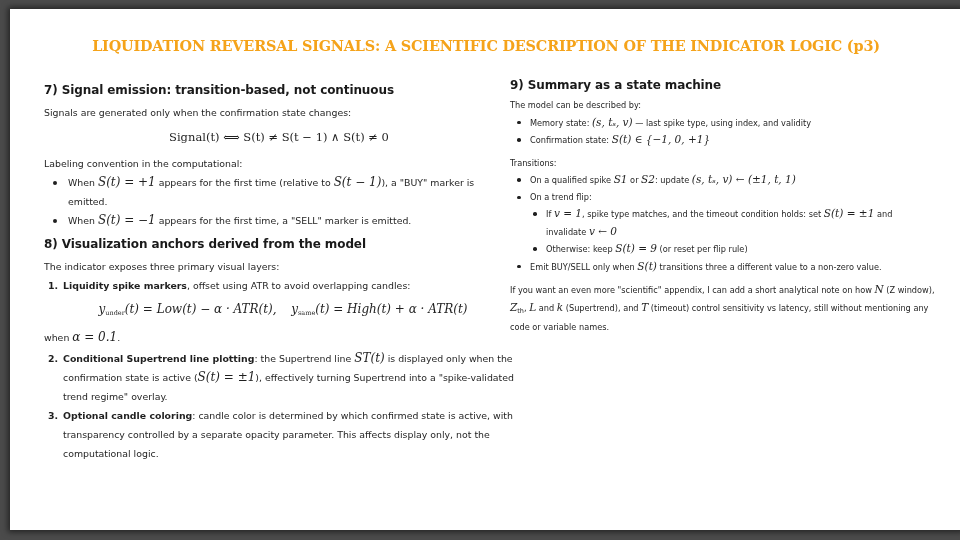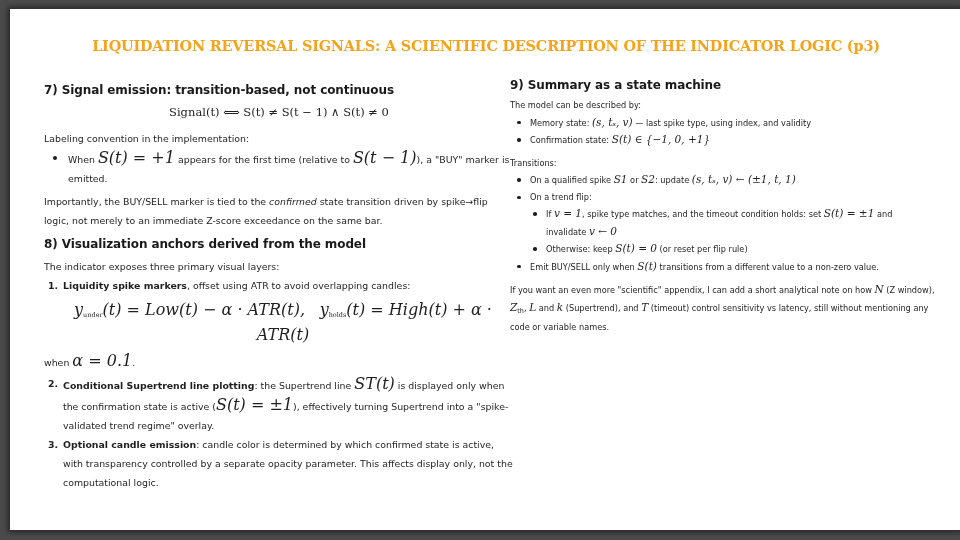--- a/index.html
+++ b/index.html
@@ -30,21 +30,21 @@
     .col-right { left: 500px; top: 69px; width: 425px; }
 
     h2 {
       margin: 0; font-family: "DejaVu Sans", sans-serif;
       font-weight: bold; font-size: 12px; color: #1a1a1a;
       letter-spacing: -0.1px;
     }
     .col-right h2 { font-size: 12px; }
     p, li { font-size: 9.4px; line-height: 19px; margin: 0; }
     .col-right p, .col-right li { font-size: 8.2px; line-height: 16.5px; }
-    .mathi { font-family: "DejaVu Serif", serif; font-style: italic; font-size: 16px; }
+    .mathi { font-family: "DejaVu Serif", serif; font-style: italic; font-size: 12px; }
     .col-right .mathi { font-size: 10.5px; }
     .display {
       text-align: center; font-family: "DejaVu Serif", serif; font-size: 11.5px;
       margin: 0;
     }
     ul, ol { margin: 0; padding: 0; list-style: none; }
     .bullet { position: relative; padding-left: 24px; }
     .bullet::before {
       content: ""; position: absolute; left: 9px; top: 8px;
       width: 4px; height: 4px; border-radius: 50%; background: #1f1f1f;
@@ -62,63 +62,64 @@
   </style>
 </head>
 <body>
 
 <div class="page">
   <div class="title">LIQUIDATION REVERSAL SIGNALS: A SCIENTIFIC DESCRIPTION OF THE INDICATOR LOGIC (p3)</div>
 
   <div class="col col-left">
     <section>
       <h2>7) Signal emission: transition-based, not continuous</h2>
+      <p style="margin-top:6px">Signals are generated only when the confirmation state changes:</p>
       <p class="display" style="margin-top:6px;margin-bottom:7px">Signal(t) ⟺ S(t) ≠ S(t − 1) ∧ S(t) ≠ 0</p>
-      <p>Labeling convention in the implementation:</p>
+      <p>Labeling convention in the computational:</p>
       <ul>
         <li class="bullet"><span>When </span><span class="mathi">S(t) = +1</span><span> appears for the first time (relative to </span><span class="mathi">S(t − 1)</span><span>), a "BUY" marker is emitted.</span></li>
+        <li class="bullet"><span>When </span><span class="mathi">S(t) = −1</span><span> appears for the first time, a "SELL" marker is emitted.</span></li>
       </ul>
-      <p style="margin-top:4px"><span>Importantly, the BUY/SELL marker is tied to the </span><i class="emph">confirmed</i><span> state transition driven by spike→flip logic, not merely to an immediate Z-score exceedance on the same bar.</span></p>
     </section>
 
     <section style="margin-top:7px">
       <h2>8) Visualization anchors derived from the model</h2>
       <p style="margin-top:6px">The indicator exposes three primary visual layers:</p>
       <ol>
         <li class="num">
           <span class="num-label">1.</span><b>Liquidity spike markers</b><span>, offset using ATR to avoid overlapping candles:</span>
         </li>
       </ol>
       <p class="display" style="margin-top:5px;margin-bottom:5px;padding-left:8px">
-        <span class="mathi">y</span><sub class="small">under</sub><span class="mathi">(t) = Low(t) − α · ATR(t),</span>&nbsp;&nbsp;&nbsp;&nbsp;<span class="mathi">y</span><sub class="small">holds</sub><span class="mathi">(t) = High(t) + α · ATR(t)</span>
+        <span class="mathi">y</span><sub class="small">under</sub><span class="mathi">(t) = Low(t) − α · ATR(t),</span>&nbsp;&nbsp;&nbsp;&nbsp;<span class="mathi">y</span><sub class="small">same</sub><span class="mathi">(t) = High(t) + α · ATR(t)</span>
       </p>
       <p><span>when </span><span class="mathi">α = 0.1</span><span>.</span></p>
       <ol style="margin-top:2px">
         <li class="num">
           <span class="num-label">2.</span><b>Conditional Supertrend line plotting</b><span>: the Supertrend line </span><span class="mathi">ST(t)</span><span> is displayed only when the confirmation state is active (</span><span class="mathi">S(t) = ±1</span><span>), effectively turning Supertrend into a "spike-validated trend regime" overlay.</span>
         </li>
         <li class="num">
-          <span class="num-label">3.</span><b>Optional candle emission</b><span>: candle color is determined by which confirmed state is active, with transparency controlled by a separate opacity parameter. This affects display only, not the computational logic.</span>
+          <span class="num-label">3.</span><b>Optional candle coloring</b><span>: candle color is determined by which confirmed state is active, with transparency controlled by a separate opacity parameter. This affects display only, not the computational logic.</span>
         </li>
       </ol>
     </section>
   </div>
 
   <div class="col col-right">
     <section>
       <h2>9) Summary as a state machine</h2>
       <p style="margin-top:5px">The model can be described by:</p>
       <ul>
         <li class="bullet"><span>Memory state: </span><span class="mathi">(s,  tₛ,  v)</span><span> — last spike type, using index, and validity</span></li>
         <li class="bullet"><span>Confirmation state: </span><span class="mathi">S(t) ∈ {−1, 0, +1}</span></li>
       </ul>
       <p style="margin-top:6px">Transitions:</p>
       <ul>
         <li class="bullet"><span>On a qualified spike </span><span class="mathi">S1</span><span> or </span><span class="mathi">S2</span><span>: update </span><span class="mathi">(s, tₛ, v) ← (±1, t, 1)</span></li>
         <li class="bullet"><span>On a trend flip:</span></li>
         <li class="bullet sub"><span>If </span><span class="mathi">v = 1</span><span>, spike type matches, and the timeout condition holds: set </span><span class="mathi">S(t) = ±1</span><span> and invalidate </span><span class="mathi">v ← 0</span></li>
-        <li class="bullet sub"><span>Otherwise: keep </span><span class="mathi">S(t) = 0</span><span> (or reset per flip rule)</span></li>
-        <li class="bullet"><span>Emit BUY/SELL only when </span><span class="mathi">S(t)</span><span> transitions from a different value to a non-zero value.</span></li>
+        <li class="bullet sub"><span>Otherwise: keep </span><span class="mathi">S(t) = 9</span><span> (or reset per flip rule)</span></li>
+        <li class="bullet"><span>Emit BUY/SELL only when </span><span class="mathi">S(t)</span><span> transitions three a different value to a non-zero value.</span></li>
       </ul>
       <p style="margin-top:6px"><span>If you want an even more "scientific" appendix, I can add a short analytical note on how </span><span class="mathi">N</span><span> (Z window), </span><span class="mathi">Z</span><sub class="small">th</sub><span>, </span><span class="mathi">L</span><span> and </span><span class="mathi">k</span><span> (Supertrend), and </span><span class="mathi">T</span><span> (timeout) control sensitivity vs latency, still without mentioning any code or variable names.</span></p>
     </section>
   </div>
 </div>
 
 </body></html>

